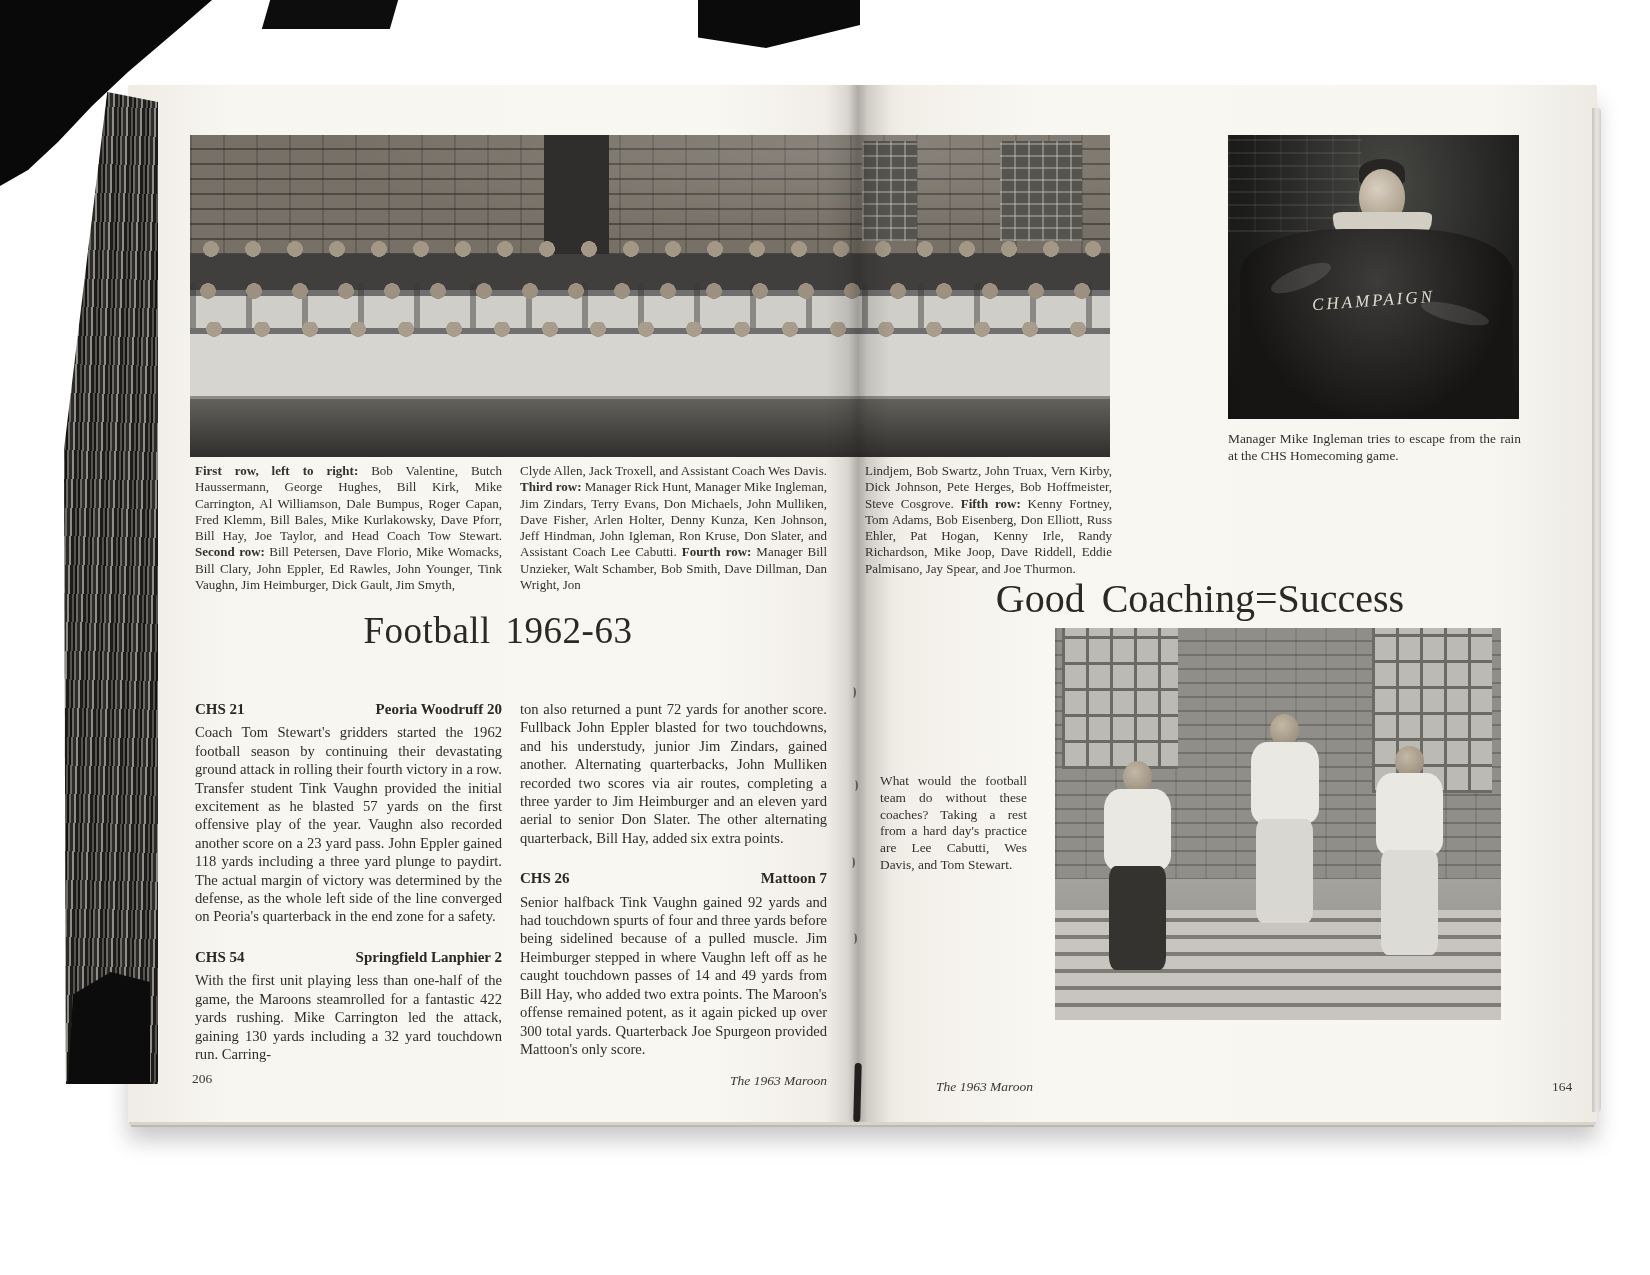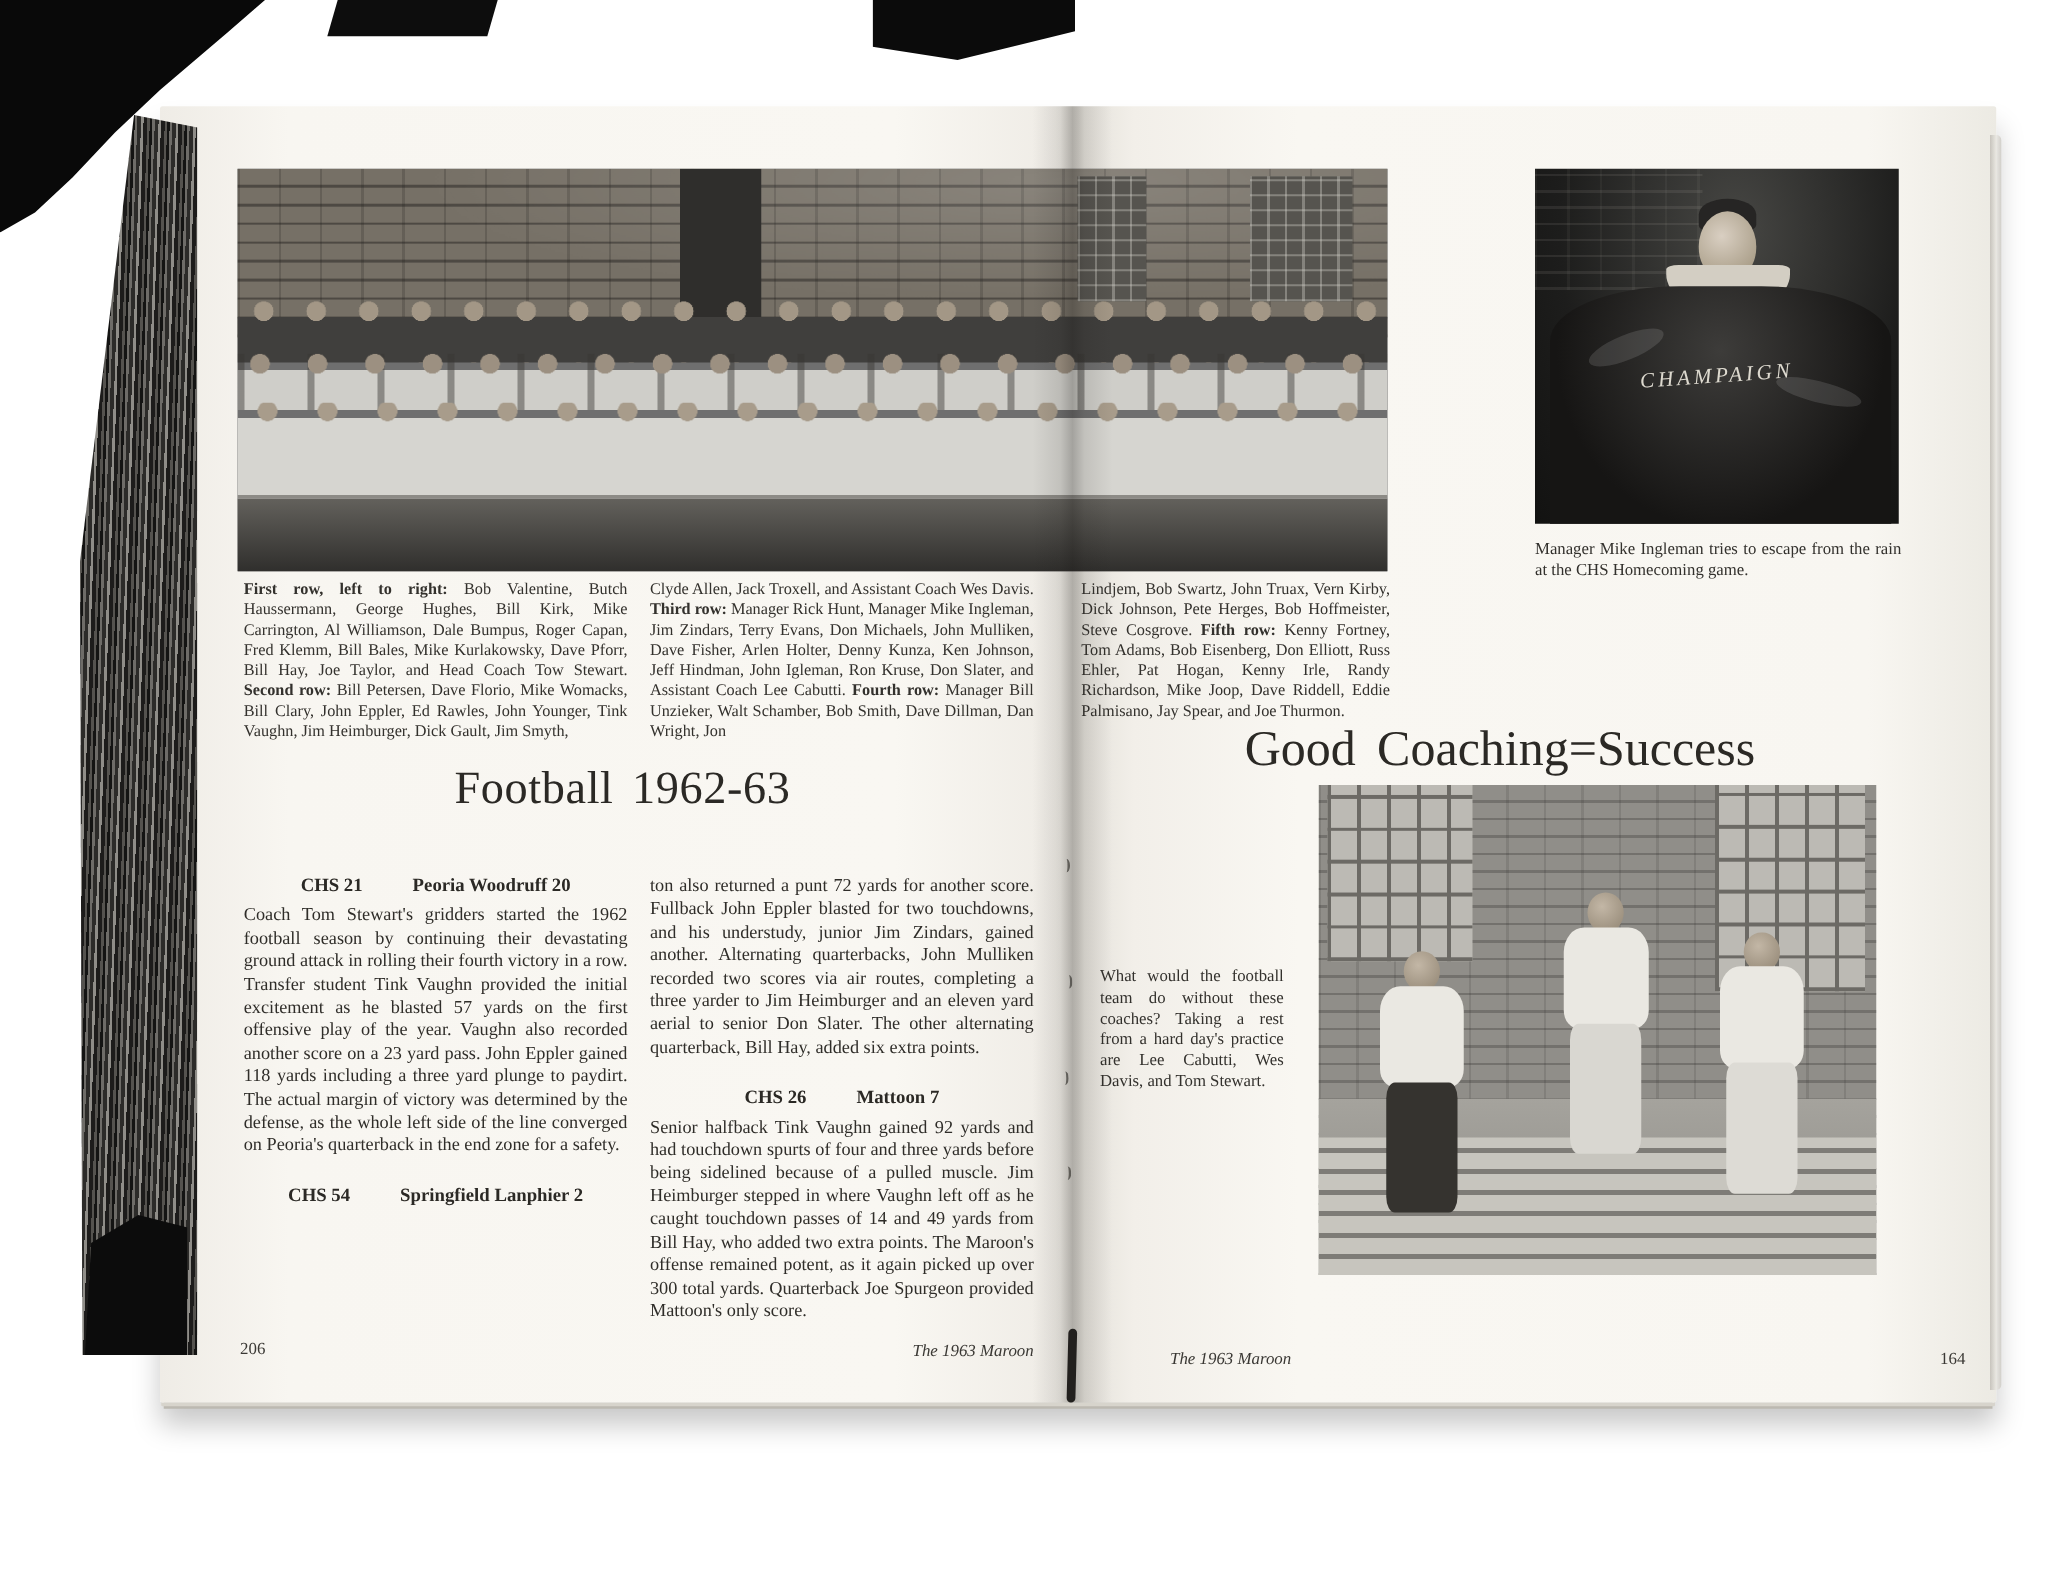--- a/index.html
+++ b/index.html
@@ -111,21 +111,21 @@
   .cap2{left:392px;top:378px;width:307px;}
   .cap3{left:737px;top:378px;width:247px;}
 
   .headline{position:absolute;z-index:3;font-weight:normal;color:#2b2925;margin:0;text-align:center;}
   .headline-left{left:190px;top:524px;width:360px;font-size:37px;letter-spacing:.5px;word-spacing:5px;}
   .headline-right{left:822px;top:490px;width:500px;font-size:40px;word-spacing:7px;}
 
   .bodycol{position:absolute;z-index:3;width:307px;font-size:14.6px;line-height:18.4px;text-align:justify;color:#2f2d29;}
   .bodycol-1{left:67px;top:615px;}
   .bodycol-2{left:392px;top:615px;}
-  .scorehead{display:flex;justify-content:center;gap:40px;font-size:15px;font-weight:bold;margin:0 0 5px 0;color:#2b2925;}
+  .scorehead{display:flex;justify-content:space-between;gap:40px;font-size:15px;font-weight:bold;margin:0 0 5px 0;color:#2b2925;}
   .scorehead.mid{margin-top:22px;}
   .bodytext{margin:0;}
 
   .sidecap{position:absolute;z-index:3;font-size:13.4px;line-height:16.8px;text-align:justify;color:#33312d;margin:0;}
   .portrait-cap{left:1100px;top:346px;width:293px;}
   .coaches-cap{left:752px;top:688px;width:147px;}
 
   .pagenum{position:absolute;z-index:3;font-size:13.5px;color:#3a3834;}
   .pn-left{left:64px;top:986px;}
   .pn-right{left:1424px;top:994px;}
@@ -163,20 +163,21 @@
       <div class="bodycol bodycol-1">
         <h2 class="scorehead">
           <span>CHS 21</span>
           <span>Peoria Woodruff 20</span>
         </h2>
         <p class="bodytext">Coach Tom Stewart's gridders started the 1962 football season by continuing their devastating ground attack in rolling their fourth victory in a row. Transfer student Tink Vaughn provided the initial excitement as he blasted 57 yards on the first offensive play of the year. Vaughn also recorded another score on a 23 yard pass. John Eppler gained 118 yards including a three yard plunge to paydirt. The actual margin of victory was determined by the defense, as the whole left side of the line converged on Peoria's quarterback in the end zone for a safety.</p>
         <h2 class="scorehead mid">
           <span>CHS 54</span>
           <span>Springfield Lanphier 2</span>
         </h2>
+        <p class="bodytext">With the first unit playing less than one-half of the game, the Maroons steamrolled for a fantastic 422 yards rushing. Mike Carrington led the attack, gaining 130 yards including a 32 yard touchdown run. Carring-</p>
       </div>
 
       <div class="bodycol bodycol-2">
         <p class="bodytext">ton also returned a punt 72 yards for another score. Fullback John Eppler blasted for two touchdowns, and his understudy, junior Jim Zindars, gained another. Alternating quarterbacks, John Mulliken recorded two scores via air routes, completing a three yarder to Jim Heimburger and an eleven yard aerial to senior Don Slater. The other alternating quarterback, Bill Hay, added six extra points.</p>
         <h2 class="scorehead mid">
           <span>CHS 26</span>
           <span>Mattoon 7</span>
         </h2>
         <p class="bodytext">Senior halfback Tink Vaughn gained 92 yards and had touchdown spurts of four and three yards before being sidelined because of a pulled muscle. Jim Heimburger stepped in where Vaughn left off as he caught touchdown passes of 14 and 49 yards from Bill Hay, who added two extra points. The Maroon's offense remained potent, as it again picked up over 300 total yards. Quarterback Joe Spurgeon provided Mattoon's only score.</p>
       </div>

